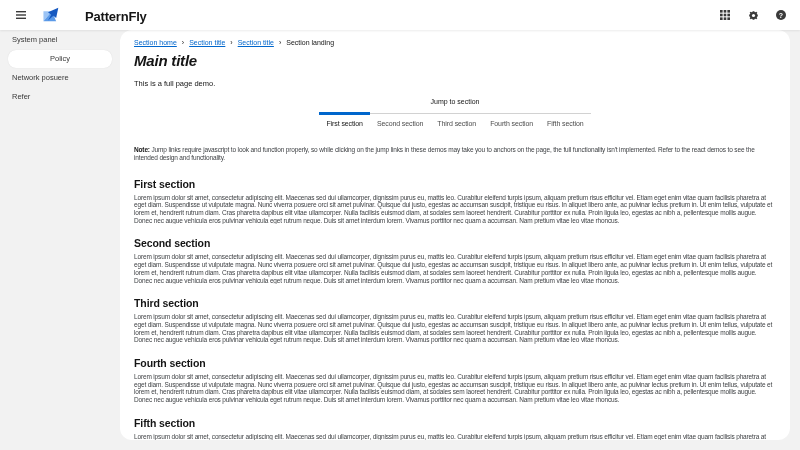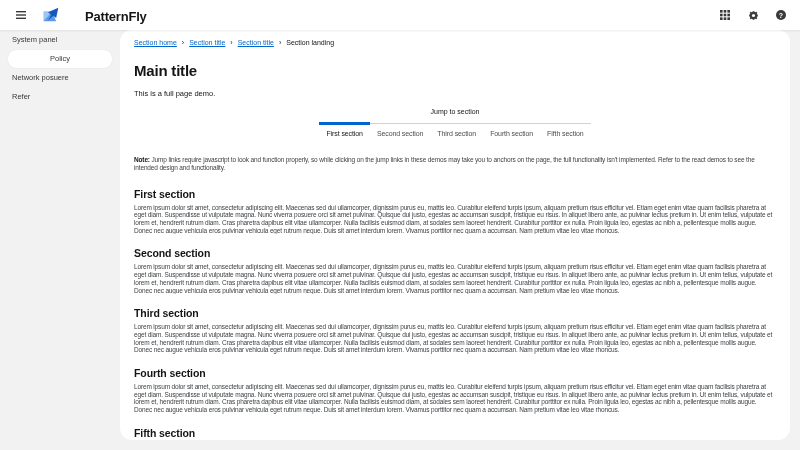--- a/index.html
+++ b/index.html
@@ -35,21 +35,21 @@
   .card{
     background:#fff;border-radius:12px;height:100%;box-sizing:border-box;
     padding:8px 14px 4px;overflow:hidden;
   }
   
   .breadcrumb{display:flex;align-items:center;font-size:7px;line-height:9px;}
   .crumb-link{color:#0066cc;text-decoration:underline;cursor:pointer;}
   .crumb-current{color:#151515;}
   .crumb-sep{margin:0 5px;color:#151515;font-size:7px;}
   
-  .page-title{font-size:15px;font-weight:bold;margin-top:16px;line-height:16px;letter-spacing:-.2px;}
+  .page-title{font-size:15px;font-weight:bold;margin-top:6px;line-height:16px;letter-spacing:-.2px;font-style:italic;}
   .page-subtitle{font-size:7.5px;margin-top:3px;line-height:9px;color:#151515;}
   
   .jump-wrap{text-align:center;margin-top:9px;}
   .jump-label{font-size:7px;line-height:9px;color:#151515;}
   .jump-tabs{display:inline-flex;border-top:1px solid #d2d2d2;margin-top:7px;}
   .jump-tab{
     position:relative;padding:5px 7px 2px;font-size:7px;line-height:9px;
     color:#4d4d4d;cursor:pointer;letter-spacing:-.1px;
   }
   .jump-tab.active{color:#151515;}

